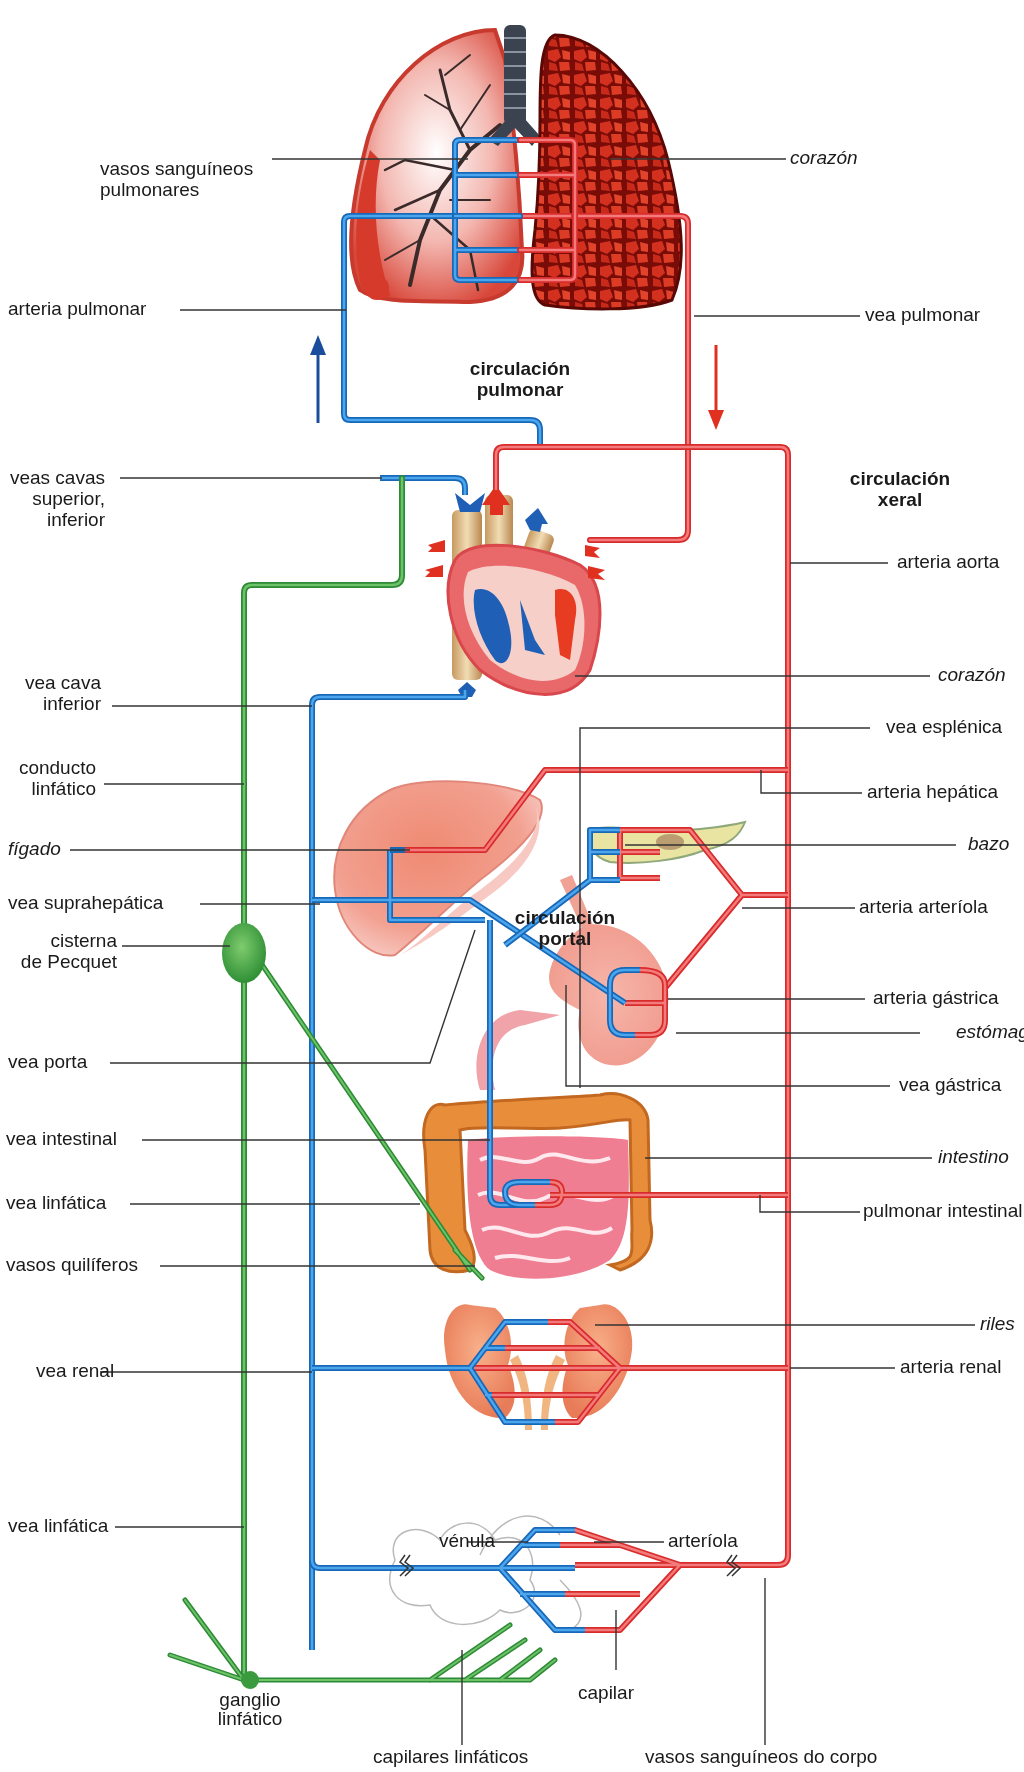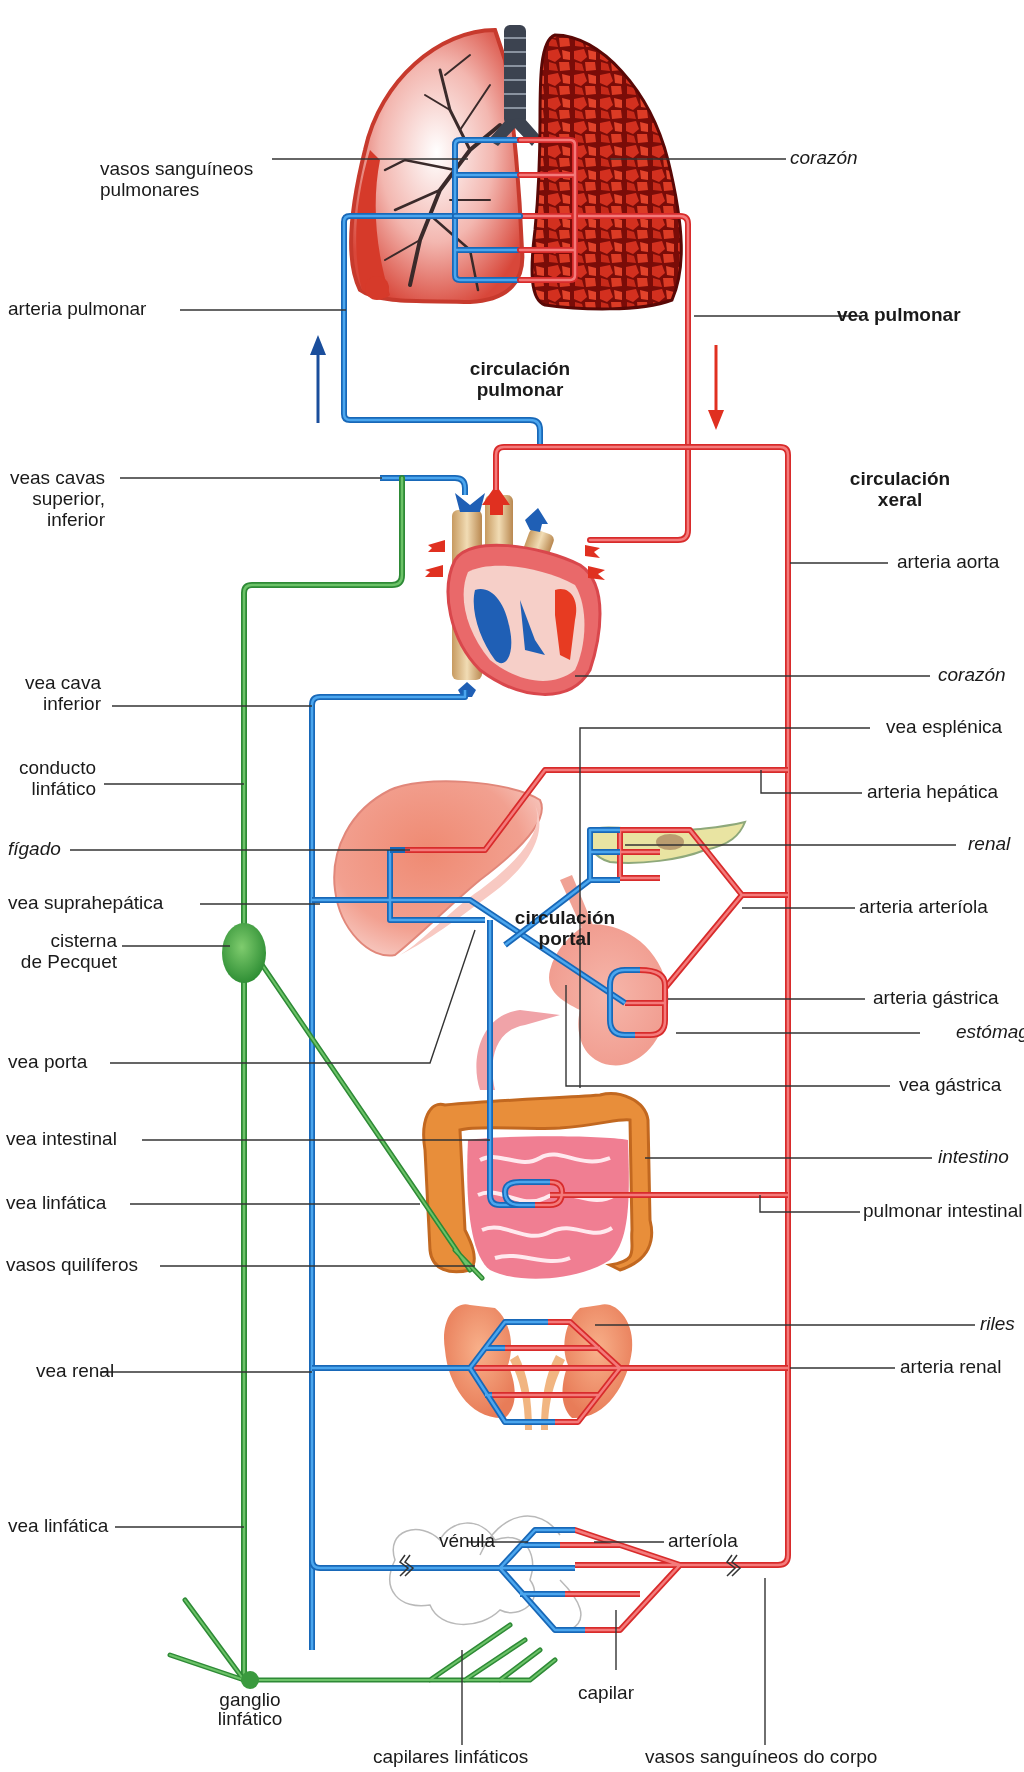--- a/index.html
+++ b/index.html
@@ -306,26 +306,26 @@
 <div class="lbl r" style="left:0px; top:930px; width:117px;text-align:right;">cisterna
 de Pecquet</div>
 <div class="lbl" style="left:8px; top:1051px;">vea porta</div>
 <div class="lbl" style="left:6px; top:1128px;">vea intestinal</div>
 <div class="lbl" style="left:6px; top:1192px;">vea linfática</div>
 <div class="lbl" style="left:6px; top:1254px;">vasos quilíferos</div>
 <div class="lbl" style="left:8px; top:1360px;margin-left:28px;">vea renal</div>
 <div class="lbl" style="left:8px; top:1515px;">vea linfática</div>
 
 <div class="lbl it" style="left:790px; top:147px;">corazón</div>
-<div class="lbl" style="left:837px; top:304px;font-weight:bold;">vea pulmonar</div>
+<div class="lbl" style="left:865px; top:304px;">vea pulmonar</div>
 <div class="lbl" style="left:897px; top:551px;">arteria aorta</div>
 <div class="lbl it" style="left:938px; top:664px;">corazón</div>
 <div class="lbl" style="left:886px; top:716px;">vea esplénica</div>
 <div class="lbl" style="left:867px; top:781px;">arteria hepática</div>
-<div class="lbl it" style="left:968px; top:833px;">renal</div>
+<div class="lbl it" style="left:968px; top:833px;">bazo</div>
 <div class="lbl" style="left:859px; top:896px;">arteria arteríola</div>
 <div class="lbl" style="left:873px; top:987px;">arteria gástrica</div>
 <div class="lbl it" style="left:956px; top:1021px;">estómago</div>
 <div class="lbl" style="left:899px; top:1074px;">vea gástrica</div>
 <div class="lbl it" style="left:938px; top:1146px;">intestino</div>
 <div class="lbl" style="left:863px; top:1200px;">pulmonar intestinal</div>
 <div class="lbl it" style="left:980px; top:1313px;">riles</div>
 <div class="lbl" style="left:900px; top:1356px;">arteria renal</div>
 
 <div class="lbl" style="left:415px; top:1530px;margin-left:24px;">vénula</div>

